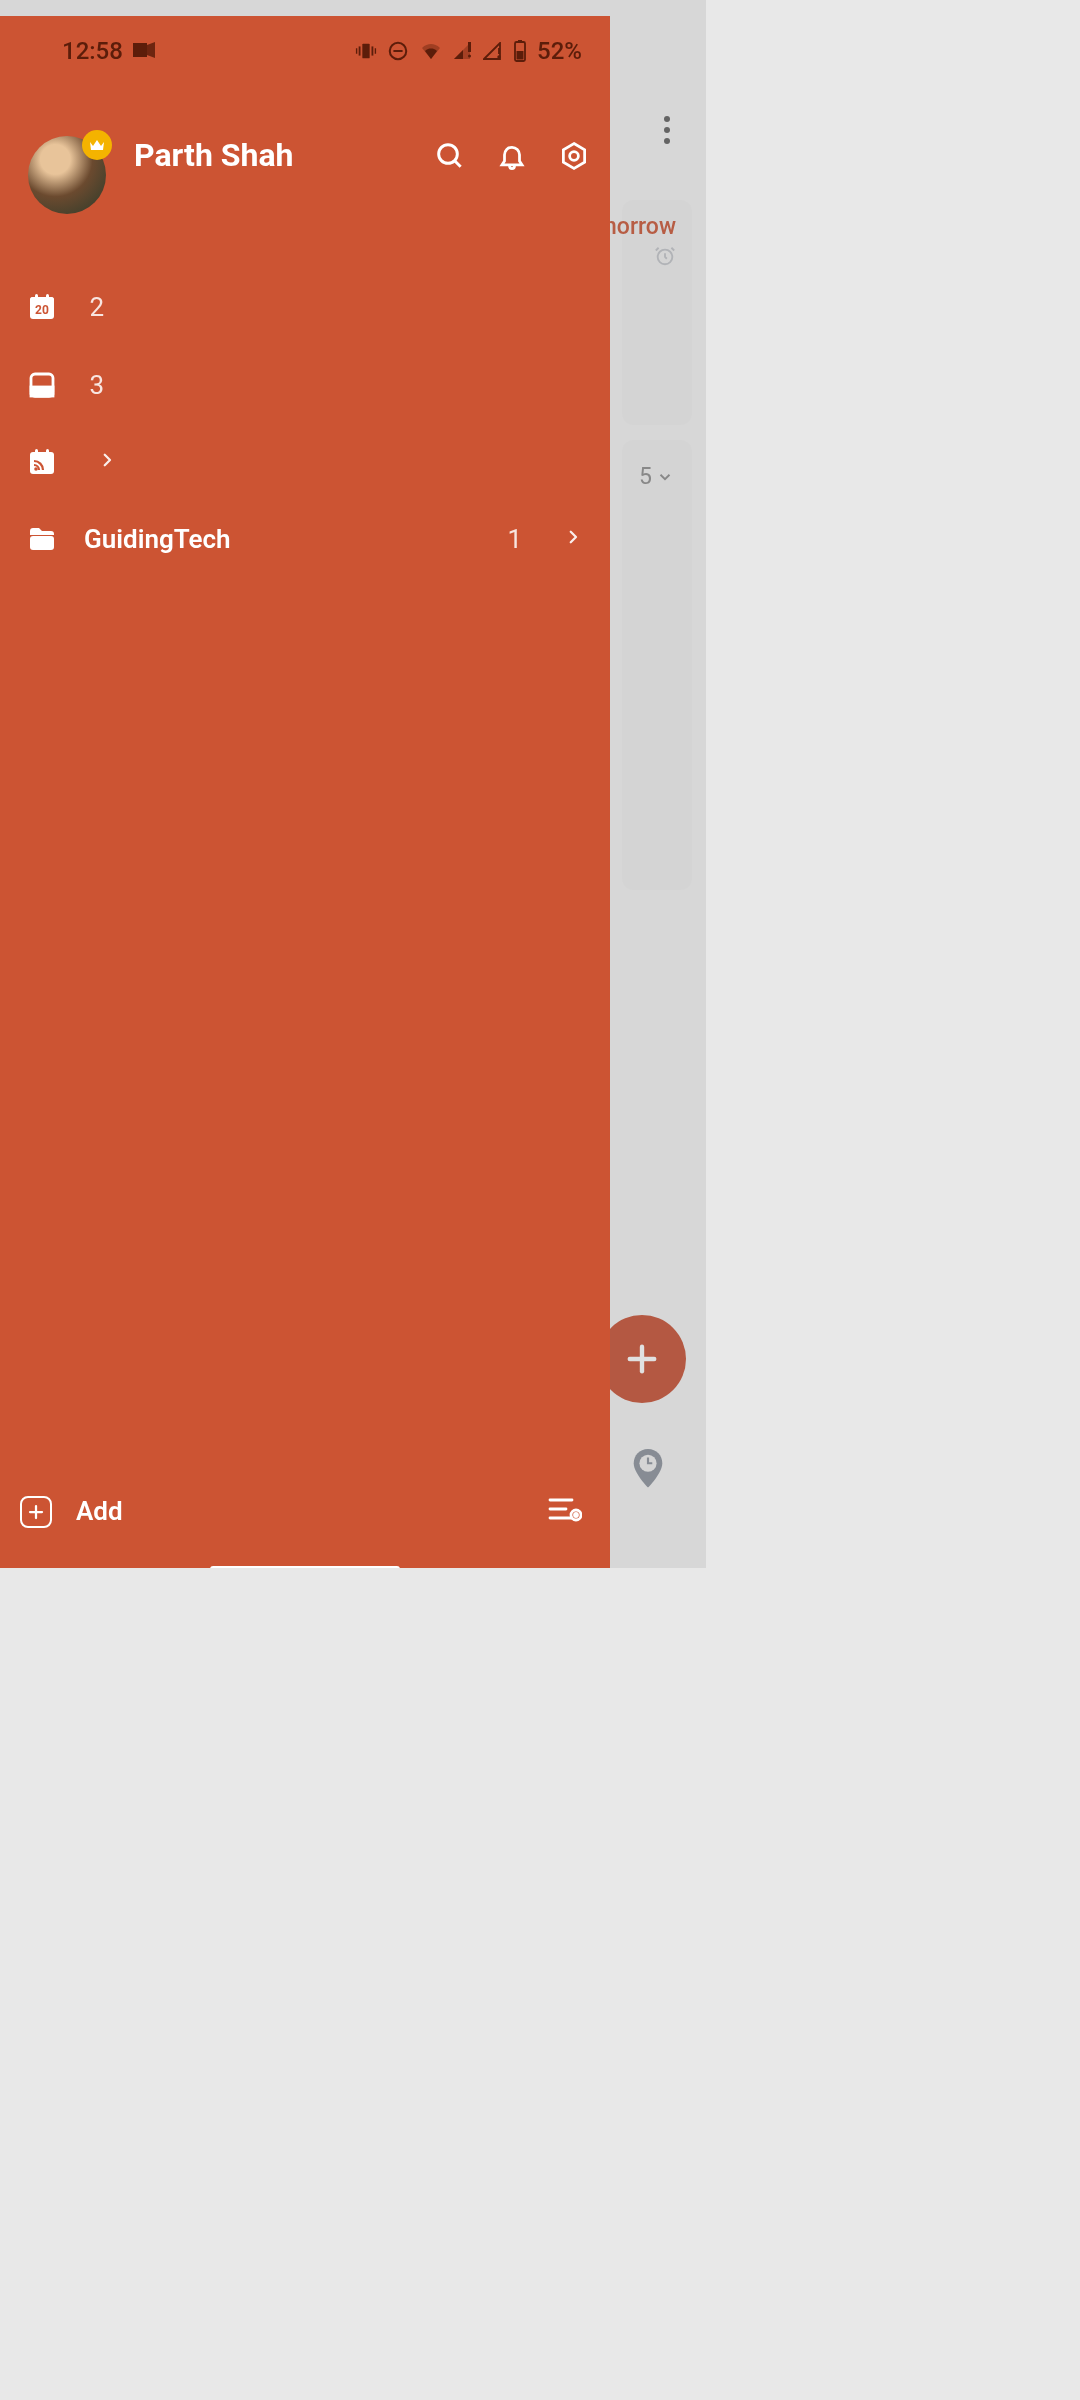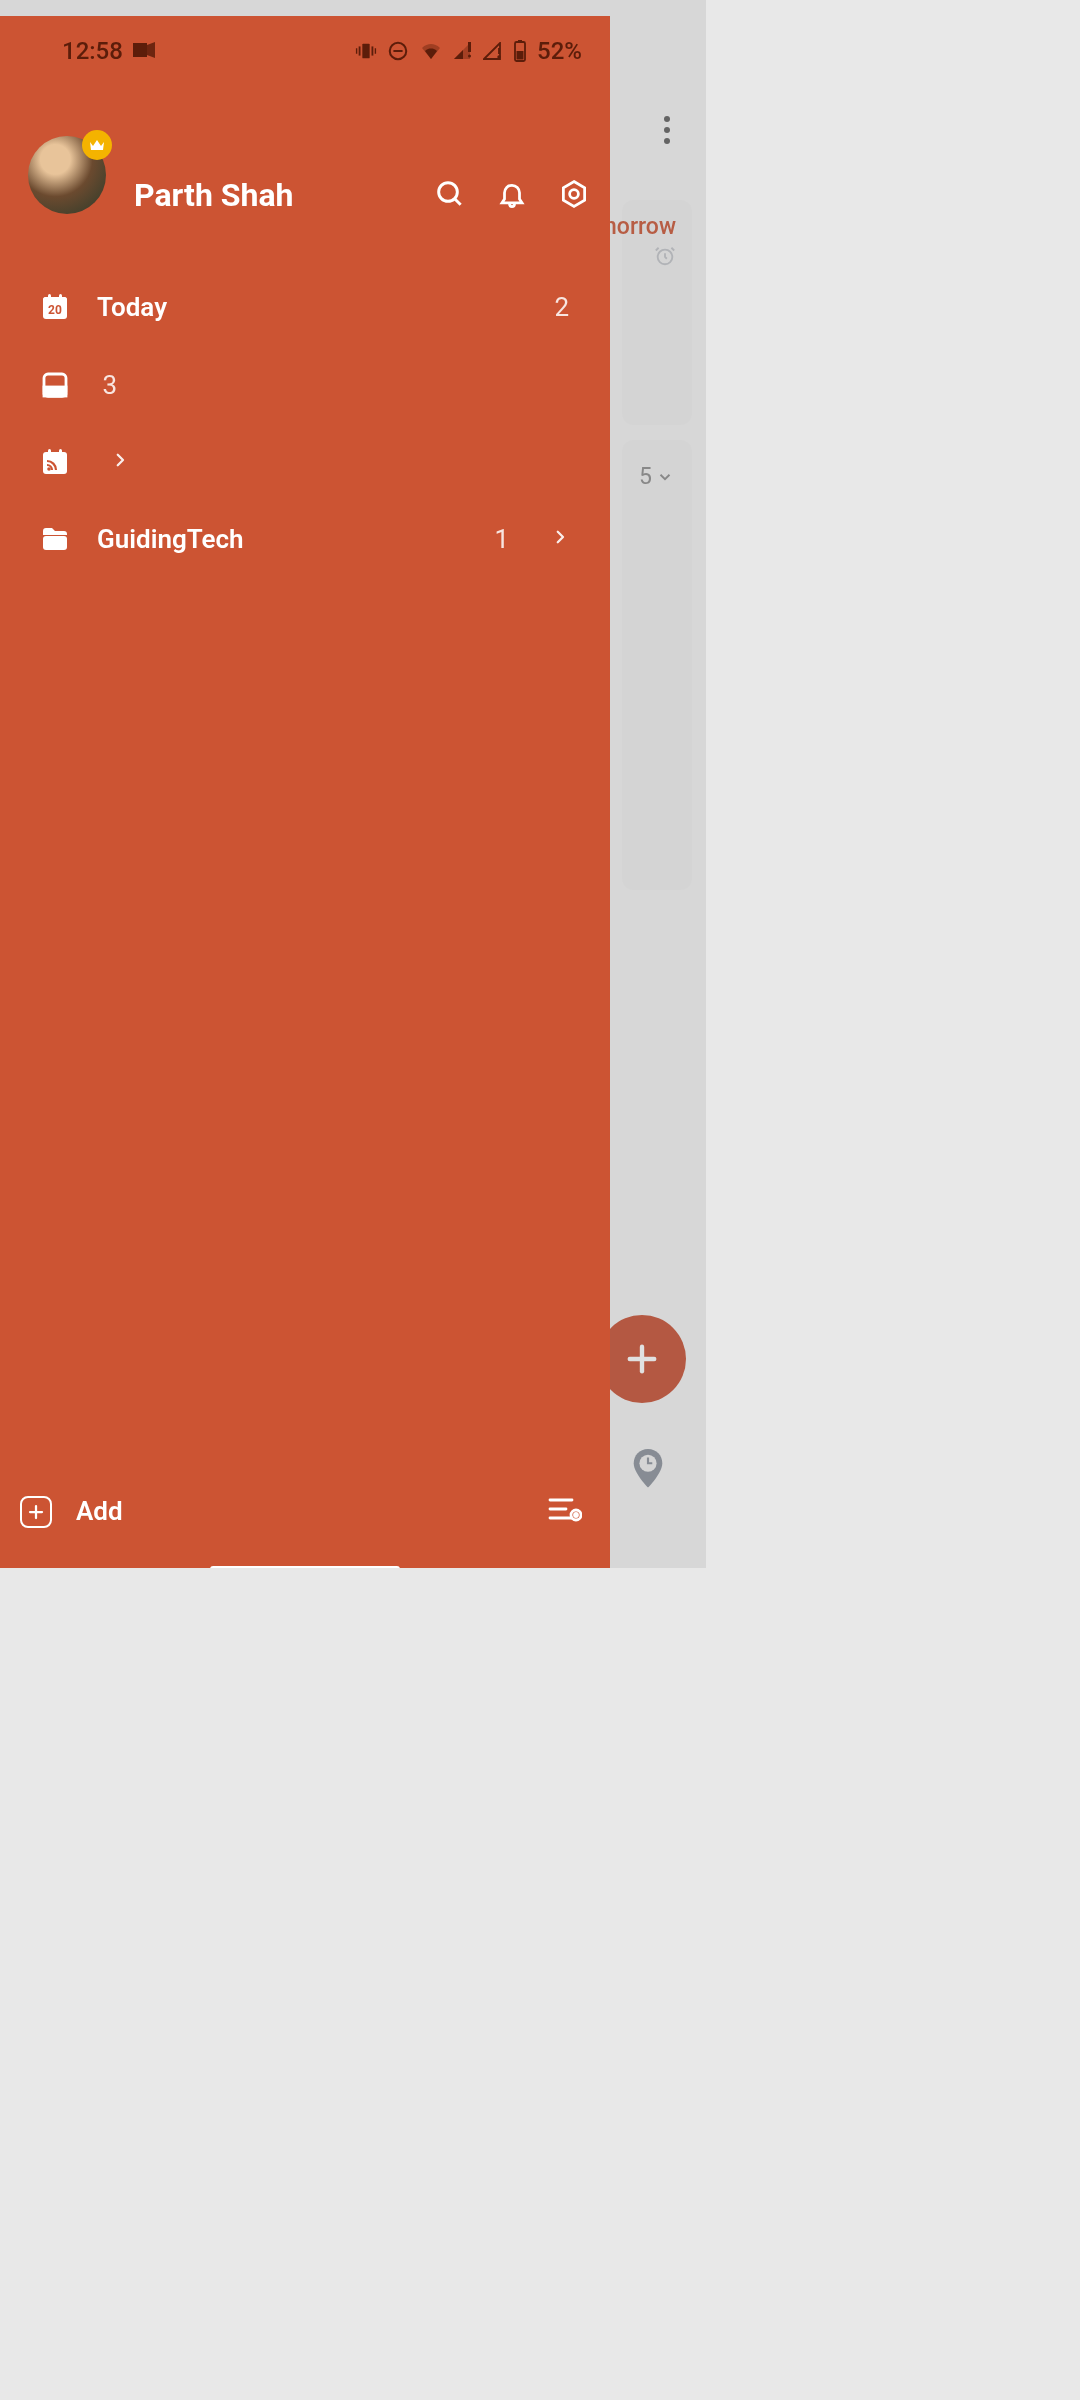--- a/index.html
+++ b/index.html
@@ -91,21 +91,21 @@
     color: #5c1d0a;
   }
   .status-left, .status-right {
     display: flex; align-items: center; gap: 10px;
   }
   .status-right svg { display: block; }
 
   
   .profile-row {
     display: flex;
-    align-items: flex-end;
+    align-items: flex-start;
     padding: 50px 16px 24px 28px;
     gap: 28px;
   }
   .avatar-wrap {
     position: relative;
     width: 78px; height: 78px;
   }
   .avatar {
     width: 78px; height: 78px;
     border-radius: 50%;
@@ -134,21 +134,21 @@
     display: flex; align-items: center; justify-content: center;
   }
 
   
   .menu {
     padding: 30px 0 0 0;
   }
   .menu-item {
     display: flex;
     align-items: center;
-    padding: 24px 41px;
+    padding: 24px 28px;
     gap: 28px;
   }
   .menu-icon {
     width: 28px; height: 28px;
     display: flex; align-items: center; justify-content: center;
     flex-shrink: 0;
   }
   .menu-label {
     font-size: 26px;
     font-weight: 600;
@@ -342,21 +342,20 @@
     <div class="menu-item">
       <div class="menu-icon">
         <svg width="28" height="28" viewBox="0 0 28 28">
             <rect x="2" y="4" width="24" height="22" rx="3" fill="#fff"></rect>
             <rect x="2" y="4" width="24" height="6" rx="3" fill="#fff"></rect>
             <rect x="7" y="1" width="3" height="6" rx="1.5" fill="#fff"></rect>
             <rect x="18" y="1" width="3" height="6" rx="1.5" fill="#fff"></rect>
             <text x="14" y="21" text-anchor="middle" font-size="12" font-weight="700" fill="#cc5433">20</text>
           </svg>
       </div>
-      <div class="menu-label">Today</div>
       <div class="menu-count">2</div>
     </div>
 
     <div class="menu-item">
       <div class="menu-icon">
         <svg width="28" height="28" viewBox="0 0 28 28" fill="none" stroke="#fff" stroke-width="2.8">
             <rect x="3" y="3" width="22" height="22" rx="4"></rect>
             <path d="M3 16 H9 a5 5 0 0010 0 H25" fill="#fff" stroke="none"></path>
             <rect x="3" y="16" width="22" height="9" rx="0" fill="#fff"></rect>
             <rect x="3" y="21" width="22" height="4" rx="4" fill="#fff"></rect>

